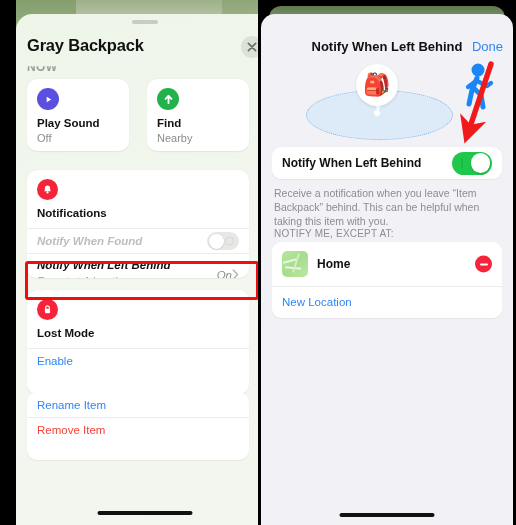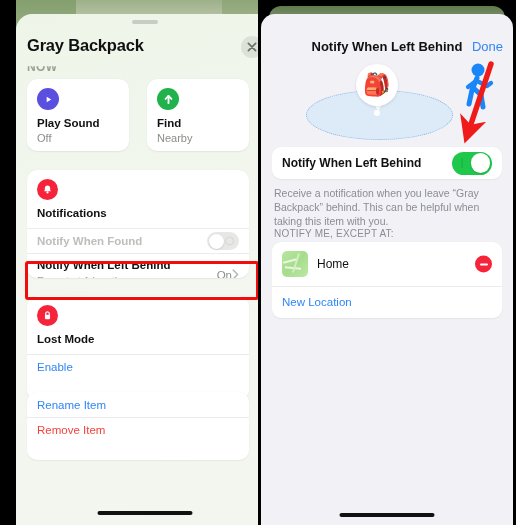--- a/index.html
+++ b/index.html
@@ -73,31 +73,31 @@
   .ic.purple{background:#5b4fe0;}
   .ic.green{background:#22b24c;}
   .mini-card .mc-title{position:absolute;left:10px;top:38px;font-size:11.5px;font-weight:bold;color:#111;}
   .mini-card .mc-sub{position:absolute;left:10px;top:53px;font-size:11px;color:#8b8f88;}
 
   .group{
     position:absolute;left:11px;width:222px;background:#fff;border-radius:10px;
     box-shadow:0 0.5px 1.5px rgba(0,0,0,.06);overflow:hidden;
   }
   .g-notif{top:100px;height:108px;}
-  .g-lost{top:220px;height:104px;margin-top:6px;}
+  .g-lost{top:220px;height:104px;}
   .g-actions{top:322px;height:68px;}
 
   .grp-head{position:relative;height:58px;}
   .grp-head .gic{position:absolute;left:10px;top:9px;width:21px;height:21px;border-radius:50%;
      background:#f5243b;display:flex;align-items:center;justify-content:center;}
   .grp-head .gtitle{position:absolute;left:10px;top:37px;font-size:11.5px;font-weight:bold;color:#111;}
 
   .row{
     position:relative;height:25px;border-top:0.7px solid #ececec;
-    display:flex;align-items:center;padding:0 10px;box-sizing:border-box;
+    display:flex;align-items:center;padding:0 10px;box-sizing:border-box;font-style:italic;
   }
   .row.tall{height:42px;align-items:flex-start;padding-top:5px;}
   .row .rl{font-size:11.5px;font-weight:bold;color:#111;}
   .row .rl.dim{color:#bcbfba;}
   .row .rsub{position:absolute;left:10px;top:21px;font-size:10.5px;color:#979a95;}
   .row .rright{position:absolute;right:10px;top:50%;transform:translateY(-50%);
     display:flex;align-items:center;gap:0;font-size:11.5px;color:#8b8f88;}
 
   .toggle-off{
     position:absolute;right:10px;top:50%;transform:translateY(-50%);
@@ -196,21 +196,21 @@
     background:#fff;border-radius:9px;overflow:hidden;
     box-shadow:0 .5px 1.5px rgba(0,0,0,.06);
   }
   .loc-row{position:relative;height:44px;display:flex;align-items:center;padding:0 10px;box-sizing:border-box;}
   .loc-thumb{width:26px;height:26px;border-radius:5px;
     background:linear-gradient(135deg,#b9e6a0 0%,#a6dd8c 50%,#bde8a6 100%);
     position:relative;overflow:hidden;margin-right:9px;}
   .loc-thumb .l1{position:absolute;left:1px;top:9px;width:14px;height:2.4px;background:#eaf6e3;transform:rotate(-14deg);}
   .loc-thumb .l2{position:absolute;left:3px;top:16px;width:16px;height:2px;background:#eaf6e3;transform:rotate(6deg);}
   .loc-thumb .l3{position:absolute;left:13px;top:2px;width:2px;height:20px;background:#d3eec5;transform:rotate(18deg);}
-  .loc-name{font-size:12px;font-weight:normal;color:#111;}
+  .loc-name{font-size:12px;font-weight:bold;color:#111;}
   .minus-btn{
     position:absolute;right:10px;top:50%;transform:translateY(-50%);
     width:17px;height:17px;border-radius:50%;background:#f5243b;
     display:flex;align-items:center;justify-content:center;
   }
   .minus-btn .mn{width:8px;height:2px;background:#fff;border-radius:1px;}
   .newloc-row{
     height:31px;border-top:.7px solid #ececec;display:flex;align-items:center;
     padding:0 10px;box-sizing:border-box;font-size:11.5px;color:#2f86f6;
   }
@@ -361,21 +361,21 @@
       </div>
 
       <div class="toggle-card">
         <span class="tcl">Notify When Left Behind</span>
         <span class="toggle-on">
           <span class="bar"></span>
           <span class="knob"></span>
         </span>
       </div>
 
-      <div class="desc">Receive a notification when you leave “Gray Backpack” behind. This can be helpful when taking this item with you.</div>
+      <div class="desc">Receive a notification when you leave “Item Backpack” behind. This can be helpful when taking this item with you.</div>
 
       <div class="section-label">NOTIFY ME, EXCEPT AT:</div>
 
       <div class="loc-card">
         <div class="loc-row">
           <span class="loc-thumb">
             <span class="l1"></span>
             <span class="l2"></span>
             <span class="l3"></span>
           </span>

